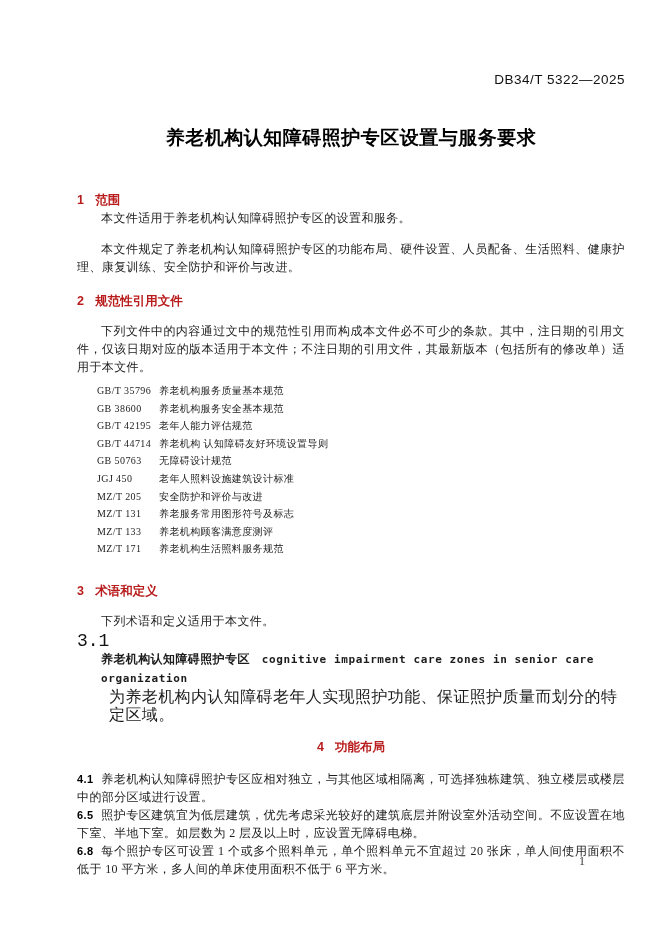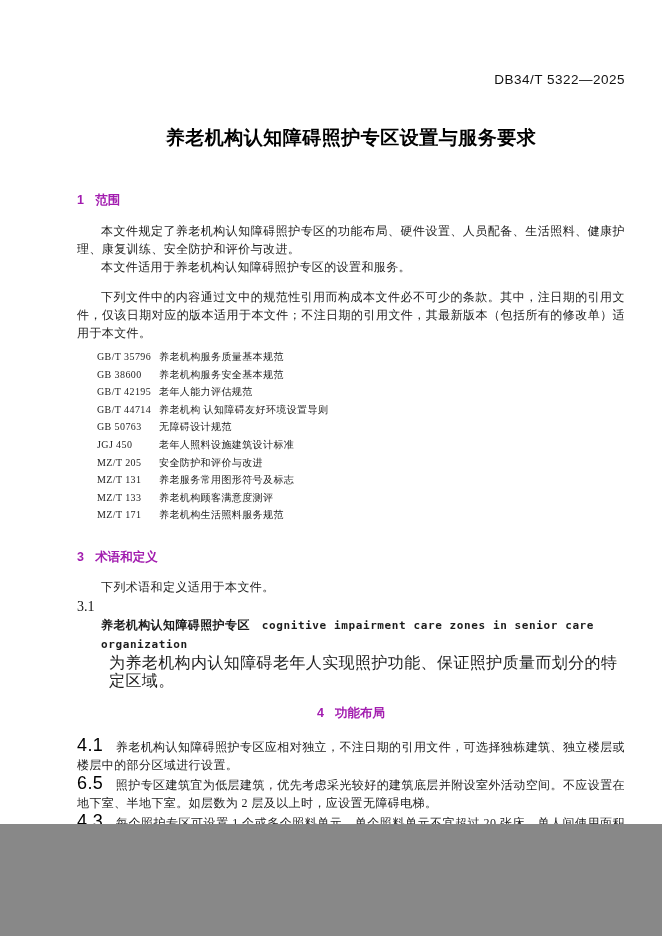--- a/index.html
+++ b/index.html
@@ -1,20 +1,20 @@
 <!DOCTYPE html>
 <html><head>
 <meta charset="utf-8">
 <style>
   * { margin: 0; padding: 0; box-sizing: border-box; }
   html, body { background: #888; }
   .page {
     position: relative;
     width: 662px;
-    height: 824px;
+    height: 936px;
     margin: 0 auto;
     background: #ffffff;
     color: #1c1c1c;
     font-family: "Liberation Serif", "DejaVu Serif", serif;
     overflow: hidden;
   }
   .content {
     padding: 0 37px 0 77px;
   }
   .doc-number {
@@ -31,21 +31,21 @@
     font-family: "Liberation Sans", "DejaVu Sans", sans-serif;
     font-weight: bold;
     font-size: 19px;
     letter-spacing: 0.5px;
     color: #000;
   }
   .sec-heading {
     font-family: "Liberation Sans", "DejaVu Sans", sans-serif;
     font-weight: bold;
     font-size: 12.5px;
-    color: #a21caf;
+    color: #b91c1c;
     line-height: 18px;
   }
   .sec-heading .sec-num { margin-right: 0.9em; }
   .h1 { margin-top: 40px; }
   .h2 { margin-top: 16px; }
   .h3 { margin-top: 24px; }
   .h4 { margin-top: 14px; text-align: center; }
   .para {
     font-size: 12px;
     line-height: 18px;
@@ -59,22 +59,22 @@
   .ref-list { margin-top: 6px; }
   .ref-line {
     font-size: 10px;
     line-height: 17.6px;
     letter-spacing: 0.4px;
     padding-left: 2em;
   }
   .ref-code { display: inline-block; min-width: 6.2em; }
   .term-num {
     margin-top: 2px;
-    font-family: Liberation Serif, serif;
-    font-size: 14px;
+    font-family: Liberation Mono, monospace;
+    font-size: 18px;
     line-height: 18px;
     color: #111;
   }
   .term-line {
     font-size: 12px;
     line-height: 18px;
     padding-left: 2em;
   }
   .term-zh {
     font-family: "Liberation Sans", "DejaVu Sans", sans-serif;
@@ -97,22 +97,22 @@
   .clause {
     font-size: 12px;
     line-height: 18px;
     letter-spacing: 0.4px;
     text-align: justify;
     color: #1c1c1c;
   }
   .clause-first { margin-top: 14px; }
   .clause-num {
     font-family: "Liberation Sans", "DejaVu Sans", sans-serif;
-    font-weight: normal;
-    font-size: 18px;
+    font-weight: bold;
+    font-size: 11px;
     margin-right: 0.7em;
     color: #000;
   }
   .page-number {
     position: absolute;
     top: 854px;
     left: 579px;
     font-size: 12px;
     color: #3a3a3a;
   }
@@ -123,23 +123,26 @@
 <div class="page">
   <div class="content">
 
     <div class="doc-number">DB34/T 5322—2025</div>
 
     <div class="doc-title">养老机构认知障碍照护专区设置与服务要求</div>
 
     <div class="sec-heading h1">
       <span class="sec-num">1</span><span>范围</span>
     </div>
+    <p class="para">本文件适用于养老机构认知障碍照护专区的设置和服务。</p>
     <p class="para para-first">本文件规定了养老机构认知障碍照护专区的功能布局、硬件设置、人员配备、生活照料、健康护理、康复训练、安全防护和评价与改进。</p>
-    <p class="para">本文件适用于养老机构认知障碍照护专区的设置和服务。</p>
 
+    <div class="sec-heading h2">
+      <span class="sec-num">2</span><span>规范性引用文件</span>
+    </div>
     <p class="para intro">下列文件中的内容通过文中的规范性引用而构成本文件必不可少的条款。其中，注日期的引用文件，仅该日期对应的版本适用于本文件；不注日期的引用文件，其最新版本（包括所有的修改单）适用于本文件。</p>
     <div class="ref-list">
       <div class="ref-line"><span class="ref-code">GB/T 35796</span><span>养老机构服务质量基本规范</span></div>
       <div class="ref-line"><span class="ref-code">GB 38600</span><span>养老机构服务安全基本规范</span></div>
       <div class="ref-line"><span class="ref-code">GB/T 42195</span><span>老年人能力评估规范</span></div>
       <div class="ref-line"><span class="ref-code">GB/T 44714</span><span>养老机构 认知障碍友好环境设置导则</span></div>
       <div class="ref-line"><span class="ref-code">GB 50763</span><span>无障碍设计规范</span></div>
       <div class="ref-line"><span class="ref-code">JGJ 450</span><span>老年人照料设施建筑设计标准</span></div>
       <div class="ref-line"><span class="ref-code">MZ/T 205</span><span>安全防护和评价与改进</span></div>
       <div class="ref-line"><span class="ref-code">MZ/T 131</span><span>养老服务常用图形符号及标志</span></div>
@@ -154,25 +157,25 @@
     <div class="term-num">3.1</div>
     <div class="term-line">
       <span class="term-zh">养老机构认知障碍照护专区</span><span class="term-en">cognitive impairment care zones in senior care organization</span>
     </div>
     <div class="term-def">为养老机构内认知障碍老年人实现照护功能、保证照护质量而划分的特定区域。</div>
 
     <div class="sec-heading h4">
       <span class="sec-num">4</span><span>功能布局</span>
     </div>
     <p class="clause clause-first">
-      <span class="clause-num">4.1</span><span>养老机构认知障碍照护专区应相对独立，不注日期的引用文件，可选择独栋建筑、独立楼层或楼层中的部分区域进行设置。</span>
+      <span class="clause-num">4.1</span><span>养老机构认知障碍照护专区应相对独立，与其他区域相隔离，可选择独栋建筑、独立楼层或楼层中的部分区域进行设置。</span>
     </p>
     <p class="clause">
       <span class="clause-num">6.5</span><span>照护专区建筑宜为低层建筑，优先考虑采光较好的建筑底层并附设室外活动空间。不应设置在地下室、半地下室。如层数为 2 层及以上时，应设置无障碍电梯。</span>
     </p>
     <p class="clause">
-      <span class="clause-num">4.3</span><span>每个照护专区可设置 1 个或多个照料单元，单个照料单元不宜超过 20 张床，单人间使用面积不低于 10 平方米，多人间的单床使用面积不低于 6 平方米。</span>
+      <span class="clause-num">6.8</span><span>每个照护专区可设置 1 个或多个照料单元，单个照料单元不宜超过 20 张床，单人间使用面积不低于 10 平方米，多人间的单床使用面积不低于 6 平方米。</span>
     </p>
 
   </div>
 
   <div class="page-number">1</div>
 </div>
 
 </body></html>

